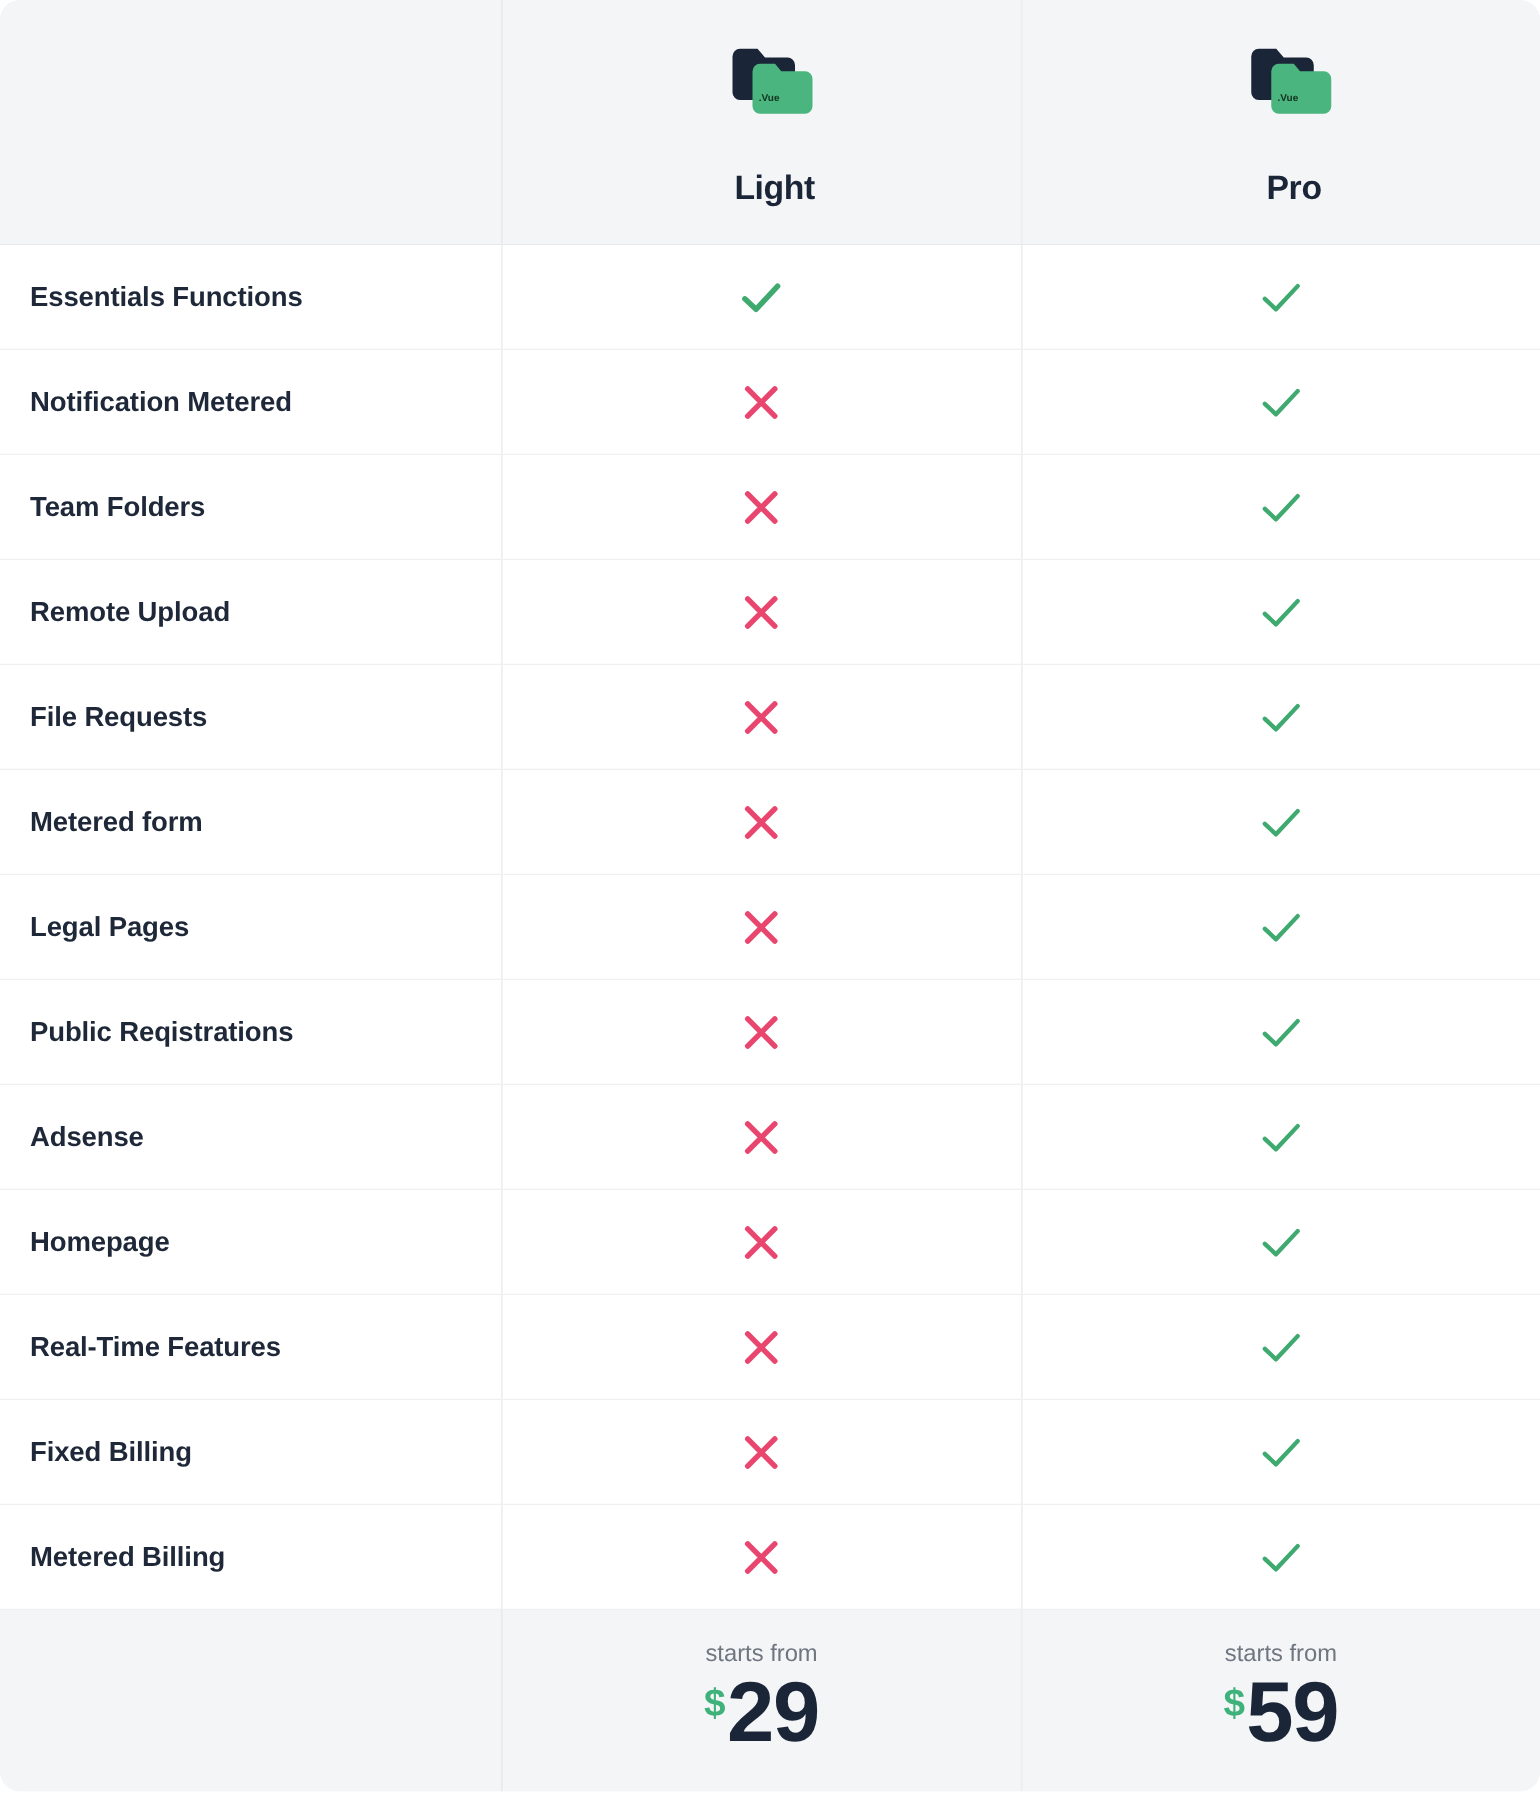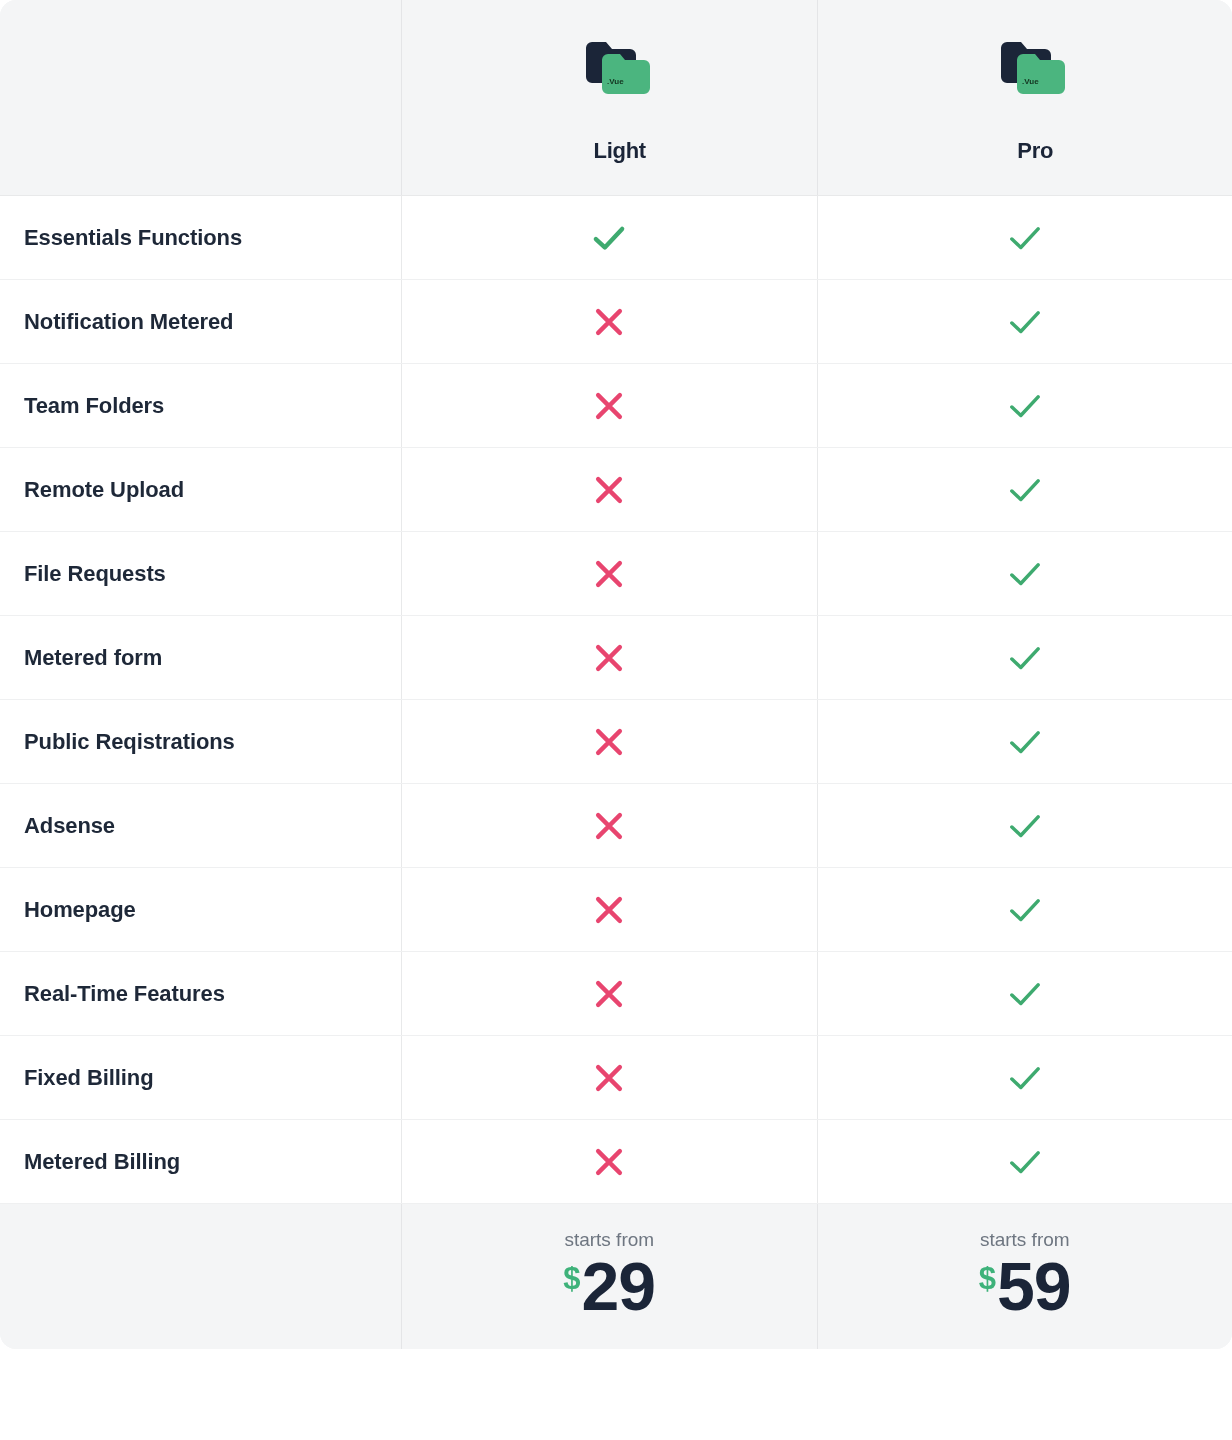--- a/index.html
+++ b/index.html
@@ -46,21 +46,21 @@
   }
   .head-plan.last { border-radius: 0 16px 0 0; }
 
   .plan-icon {
     width: 72px;
     height: 58px;
     margin-bottom: 6px;
     display: block;
   }
   .plan-name {
-    font-size: 22px;
+    font-size: 27px;
     font-weight: 700;
     color: #1b2538;
     letter-spacing: -0.3px;
     line-height: 1;
     margin-top: 36px;
   }
 
   
   .table-body { display: block; }
   .feat-row {
@@ -242,20 +242,33 @@
             <path d="M5.8 5.8 L18.2 18.2 M18.2 5.8 L5.8 18.2" stroke="#e8456f" stroke-width="2.5" stroke-linecap="round" stroke-linejoin="round"></path>
           </svg>
         </div>
         <div class="feat-cell">
           <svg class="mark" viewBox="0 0 24 24" fill="none">
             <path d="M4.5 12.6 L9.6 17.4 L19.5 6.8" stroke="#3eaa6f" stroke-width="2.0" stroke-linecap="round" stroke-linejoin="round"></path>
           </svg>
         </div>
       </div>
       <div class="feat-row">
+        <div class="feat-label">Legal Pages</div>
+        <div class="feat-cell">
+          <svg class="mark" viewBox="0 0 24 24" fill="none">
+            <path d="M5.8 5.8 L18.2 18.2 M18.2 5.8 L5.8 18.2" stroke="#e8456f" stroke-width="2.5" stroke-linecap="round" stroke-linejoin="round"></path>
+          </svg>
+        </div>
+        <div class="feat-cell">
+          <svg class="mark" viewBox="0 0 24 24" fill="none">
+            <path d="M4.5 12.6 L9.6 17.4 L19.5 6.8" stroke="#3eaa6f" stroke-width="2.0" stroke-linecap="round" stroke-linejoin="round"></path>
+          </svg>
+        </div>
+      </div>
+      <div class="feat-row">
         <div class="feat-label">Public Reqistrations</div>
         <div class="feat-cell">
           <svg class="mark" viewBox="0 0 24 24" fill="none">
             <path d="M5.8 5.8 L18.2 18.2 M18.2 5.8 L5.8 18.2" stroke="#e8456f" stroke-width="2.5" stroke-linecap="round" stroke-linejoin="round"></path>
           </svg>
         </div>
         <div class="feat-cell">
           <svg class="mark" viewBox="0 0 24 24" fill="none">
             <path d="M4.5 12.6 L9.6 17.4 L19.5 6.8" stroke="#3eaa6f" stroke-width="2.0" stroke-linecap="round" stroke-linejoin="round"></path>
           </svg>

